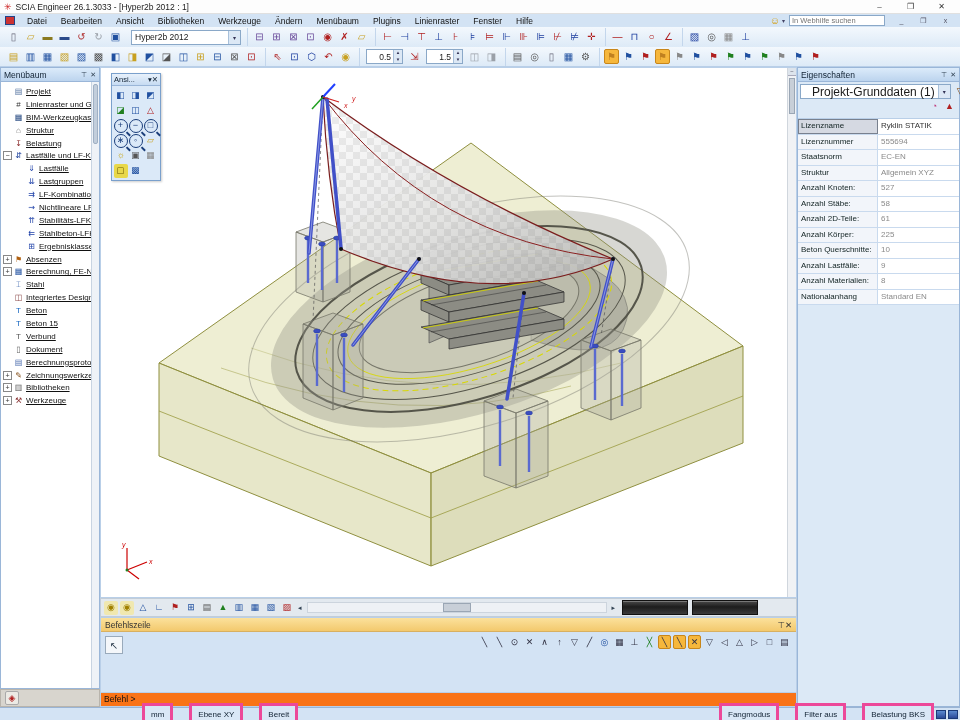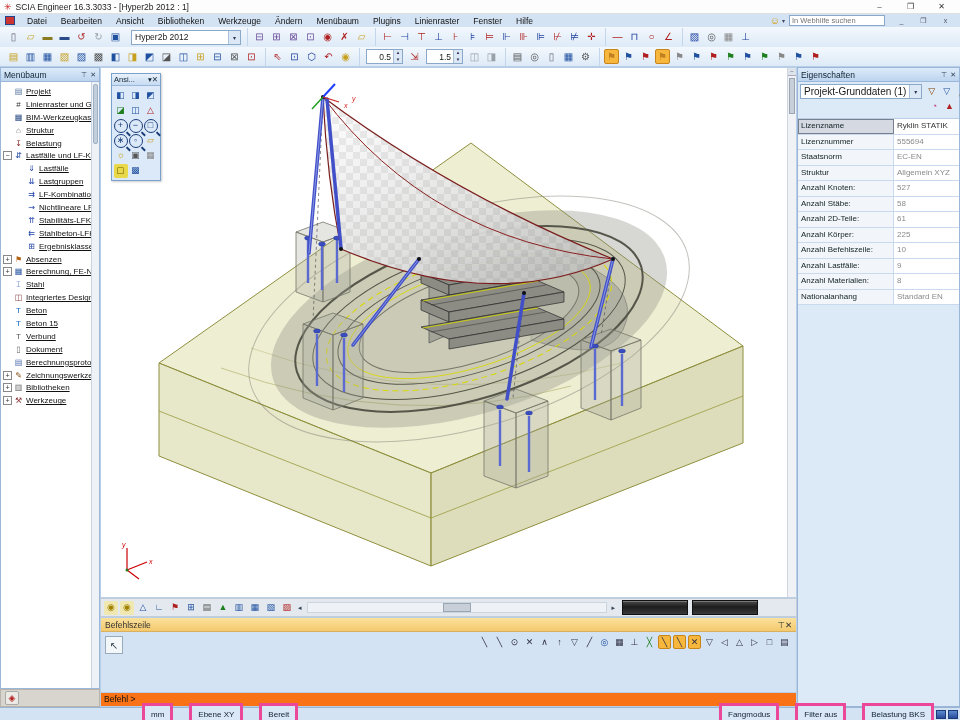--- a/index.html
+++ b/index.html
@@ -74,26 +74,26 @@
   .vbottom { position:absolute; left:0; top:531px; width:697px; height:19px; background:#e3e9ef; border:1px solid #c2cdd8; display:flex; align-items:center; padding-left:2px; }
   .vbottom .ticon { width:14px; height:14px; font-size:9px; }
   .sarrow { font-size:7px; color:#345; padding:0 3px; }
   .htrack { position:relative; height:11px; width:300px; background:#eef1f5; border:1px solid #ccd4dd; margin:0 2px; }
   .htrack .thumb { position:absolute; left:135px; top:0; width:28px; height:9px; background:#c8cfd8; border:1px solid #9aa6b4; }
   .darkbox { width:66px; height:15px; margin-left:4px; background:linear-gradient(#4a4a4a,#1d1d1d 45%,#3a3a3a); border:1px solid #111; box-shadow:inset 0 1px 0 #777; }
 
   .props { position:absolute; left:797px; top:67px; width:163px; height:640px; background:#dce9f6; border:1px solid #9ab6d8; display:flex; flex-direction:column; }
   .pcombo-row { display:flex; align-items:center; padding:2px 2px 0 2px; }
   .pcombo-row .combo { margin:0; flex:1; }
-  .pcombo-row .combo .cval { width:auto; flex:1; font-size:10px; }
+  .pcombo-row .combo .cval { width:auto; flex:1; font-size:12px;margin-left:8px; }
   .picons { display:flex; justify-content:flex-end; padding:1px 2px; }
   .picons .ticon { width:13px; height:13px; font-size:9px; }
   .ptable { margin-top:4px; background:#fff; border-top:1px solid #b9cfe8; }
   .prow { display:flex; height:15.5px; border-bottom:1px solid #c9daee; }
-  .plabel { width:96px; padding:2px 3px 0; font-size:8px; color:#122; background:#f2f5fa; border-right:1px solid #c9daee; white-space:nowrap; overflow:hidden; }
+  .plabel { width:80px; padding:2px 3px 0; font-size:8px; color:#122; background:#f2f5fa; border-right:1px solid #c9daee; white-space:nowrap; overflow:hidden; }
   .plabel.sel { background:#d5d9e2; outline:1px solid #78808e; outline-offset:-1px; }
   .pvalue { flex:1; padding:2px 3px 0; font-size:8px; color:#8a8a8a; white-space:nowrap; overflow:hidden; }
   .pvalue.dark { color:#333; }
   .pfill { flex:1; }
 
   
   .cmdpanel { position:absolute; left:100px; top:617px; width:697px; height:90px; background:var(--cmd_body); border:1px solid #b9cfe8; display:flex; flex-direction:column; }
   .cmdhead { height:14px; background:linear-gradient(var(--cmd_header),#f3c96d); display:flex; align-items:center; padding:0 4px; font-size:8.5px; color:#333; border-bottom:1px solid #d8b060; }
   .cmdhead .ct { flex:1; }
   .cmdbody { flex:1; position:relative; }
@@ -128,21 +128,21 @@
   .slab { fill:#8c8c84; stroke:#2a2a2a; stroke-width:.7; }
   .node { fill:#111; }
 </style>
 </head>
 <body>
 
 <div class="app">
 
   <div class="titlebar">
     <span class="logo">✳</span>
-    <span class="wtitle">SCIA Engineer 16.3.3033 - [Hyper2b 2012 : 1]</span>
+    <span class="wtitle">SCIA Engineer 26.1.3033 - [Hyper2b 2012 : 1]</span>
     <span class="wctrls">
         <span class="ticon" style="color: rgb(51, 51, 51);">–</span>
         <span class="ticon" style="color: rgb(51, 51, 51);">❒</span>
         <span class="ticon" style="color: rgb(51, 51, 51);">✕</span>
       </span>
   </div>
 
   <div class="menubar">
     <span class="appicon"></span>
     <span class="menus">
@@ -652,21 +652,21 @@
         </div>
         <div class="prow">
           <span class="plabel">Anzahl 2D-Teile:</span>
           <span class="pvalue">61</span>
         </div>
         <div class="prow">
           <span class="plabel">Anzahl Körper:</span>
           <span class="pvalue">225</span>
         </div>
         <div class="prow">
-          <span class="plabel">Anzahl Befehlszeile:</span>
+          <span class="plabel">Beton Querschnitte:</span>
           <span class="pvalue">10</span>
         </div>
         <div class="prow">
           <span class="plabel">Anzahl Lastfälle:</span>
           <span class="pvalue">9</span>
         </div>
         <div class="prow">
           <span class="plabel">Anzahl Materialien:</span>
           <span class="pvalue">8</span>
         </div>

